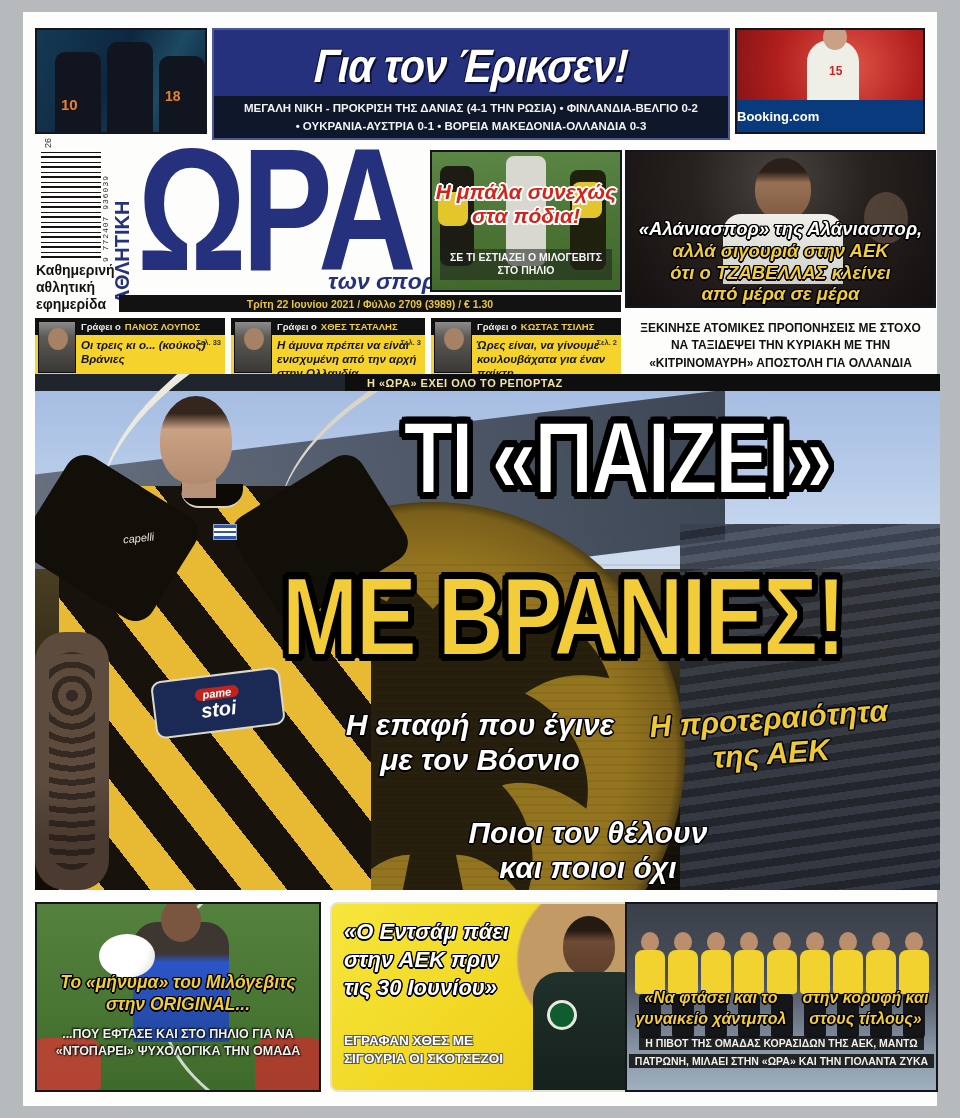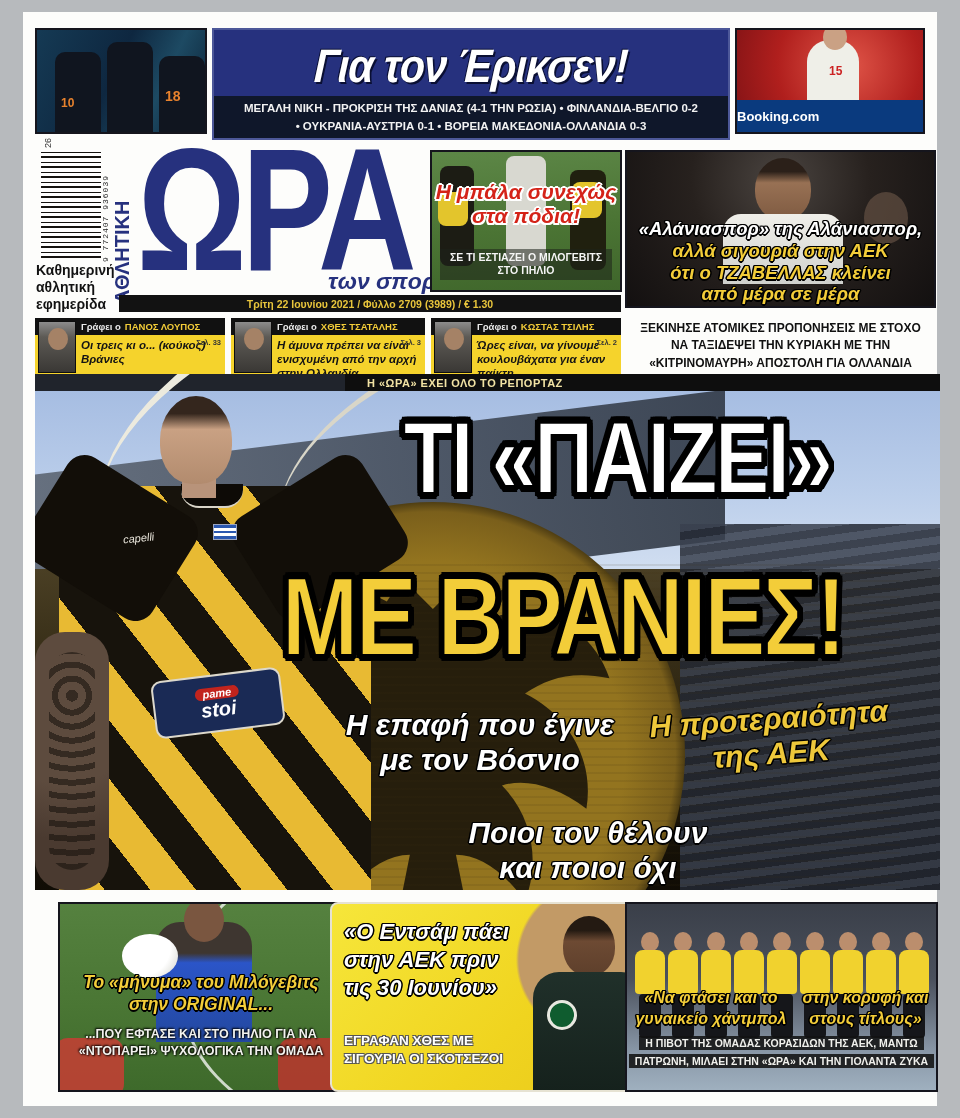--- a/index.html
+++ b/index.html
@@ -146,21 +146,21 @@
   .hl2 span{font-size:112px;font-weight:bold;color:#f3cd39;letter-spacing:-3px;
     transform:scaleX(.82);display:inline-block;white-space:nowrap;}
   .sub{z-index:22;flex-direction:column;position:absolute;}
   .sub span{font-weight:bold;font-style:italic;font-size:30px;line-height:1.16;display:block;}
   .sub-left{left:300px;top:334px;width:290px;color:#fff;}
   .sub-right{left:600px;top:328px;width:270px;color:#eec83b;transform:rotate(-4deg);}
   .sub-center{left:388px;top:442px;width:330px;color:#fff;}
 
   
   .b-left{left:12px;top:890px;width:286px;height:190px;
-    background:linear-gradient(180deg,#55813f 0%,#4a7634 55%,#3e6a2b 100%);margin-left:23px;}
+    background:linear-gradient(180deg,#55813f 0%,#4a7634 55%,#3e6a2b 100%);}
   .b-left .arcline{position:absolute;left:120px;top:-60px;width:420px;height:300px;border-radius:50%;
     border:3px solid rgba(255,255,255,.75);}
   .b-left .coach{position:absolute;left:96px;top:18px;width:96px;height:120px;border-radius:24px 24px 0 0;
     background:linear-gradient(180deg,#3e3630 26%,#2b55c8 34%,#23489f 100%);}
   .b-left .coach::before{content:"";position:absolute;left:28px;top:-24px;width:40px;height:44px;border-radius:50%;
     background:#7a5640;}
   .b-left .ball{position:absolute;left:62px;top:30px;width:56px;height:44px;border-radius:50%;
     background:radial-gradient(circle at 35% 30%,#fff 0 60%,#cfcfc7 100%);}
   .b-left .red1,.b-left .red2{position:absolute;bottom:-8px;width:70px;height:60px;border-radius:14px;
     background:#c04034;opacity:.9;}
@@ -203,21 +203,21 @@
 </style>
 </head>
 <body>
 
 <div class="page">
 
   <div class="photo banner-left">
     <div class="bl-player" style="left:18px;"></div>
     <div class="bl-player" style="left:70px;top:12px;height:94px;"></div>
     <div class="bl-player" style="left:122px;top:26px;"></div>
-    <span class="num-badge" style="left:24px;top:66px;font-size:12px;">10</span>
+    <span class="num-badge" style="left:24px;top:66px;font-size:15px;">10</span>
     <span class="num-badge" style="left:128px;top:58px;font-size:14px;">18</span>
   </div>
 
   <div class="photo banner-mid">
     <div class="banner-title center">
       <span>Για τον Έρικσεν!</span>
     </div>
     <div class="banner-results center">
       <span>ΜΕΓΑΛΗ ΝΙΚΗ - ΠΡΟΚΡΙΣΗ ΤΗΣ ΔΑΝΙΑΣ (4-1 ΤΗΝ ΡΩΣΙΑ) • ΦΙΝΛΑΝΔΙΑ-ΒΕΛΓΙΟ 0-2</span>
       <span>• ΟΥΚΡΑΝΙΑ-ΑΥΣΤΡΙΑ 0-1 • ΒΟΡΕΙΑ ΜΑΚΕΔΟΝΙΑ-ΟΛΛΑΝΔΙΑ 0-3</span>

